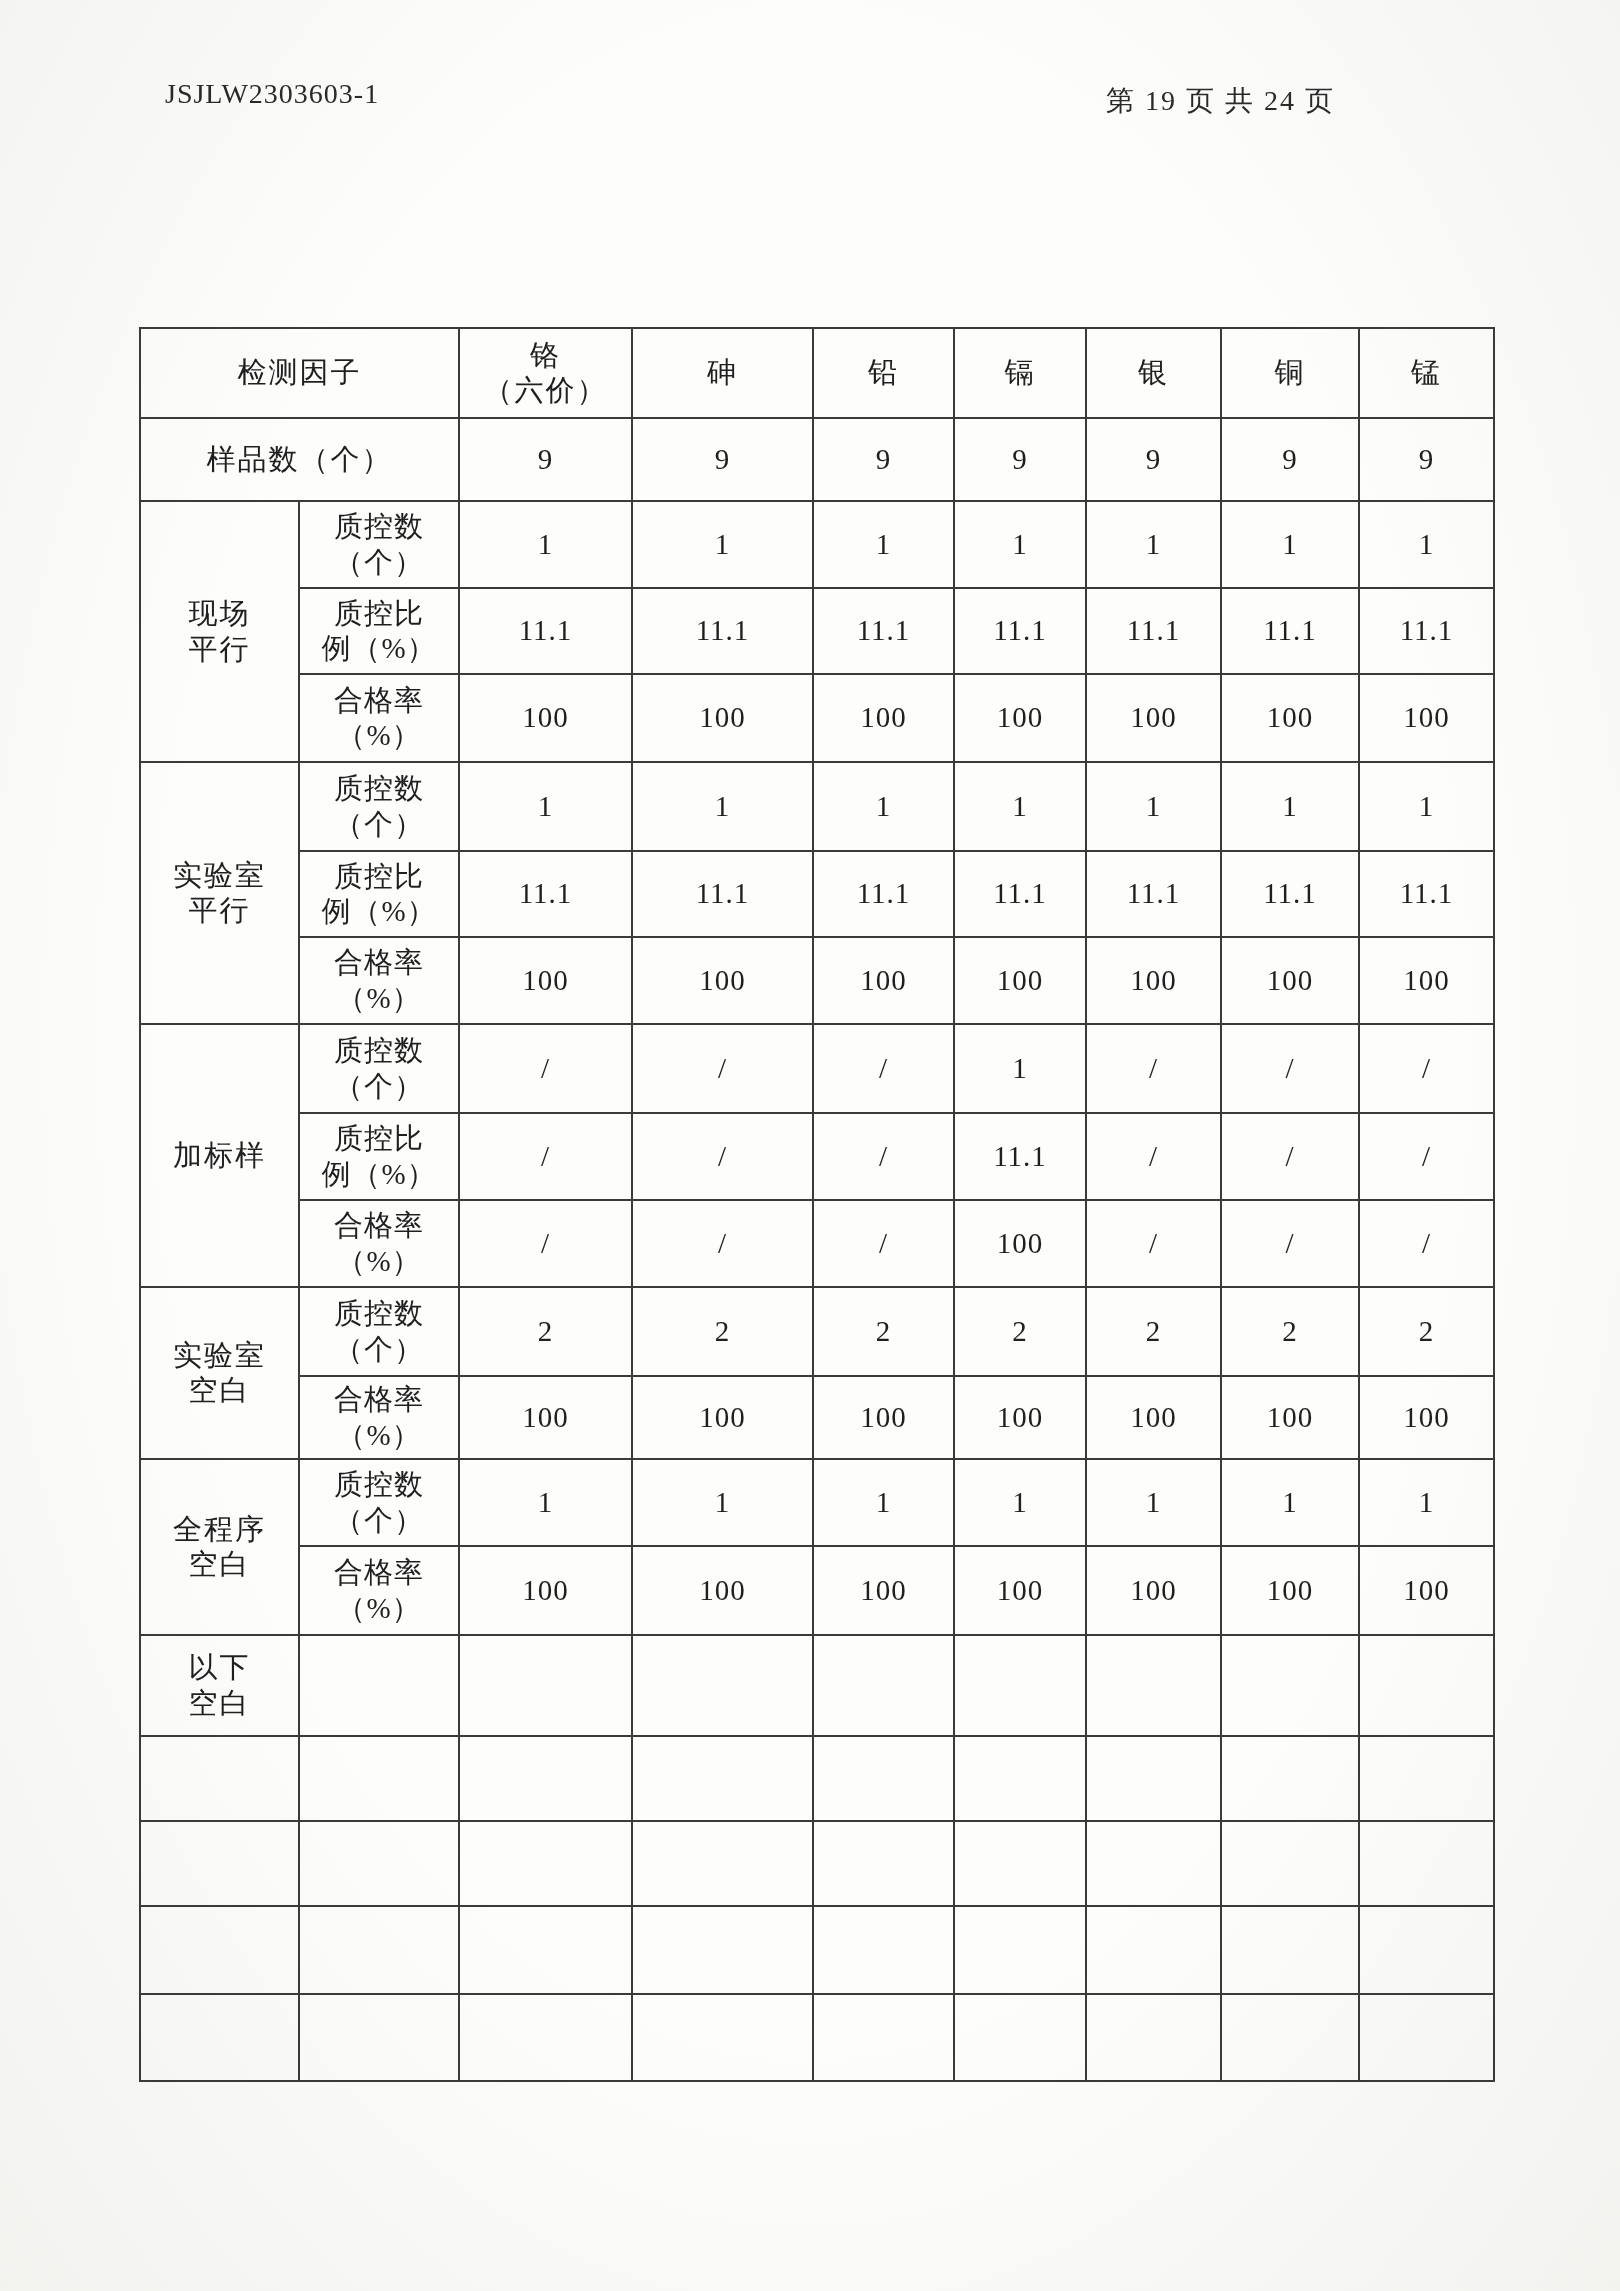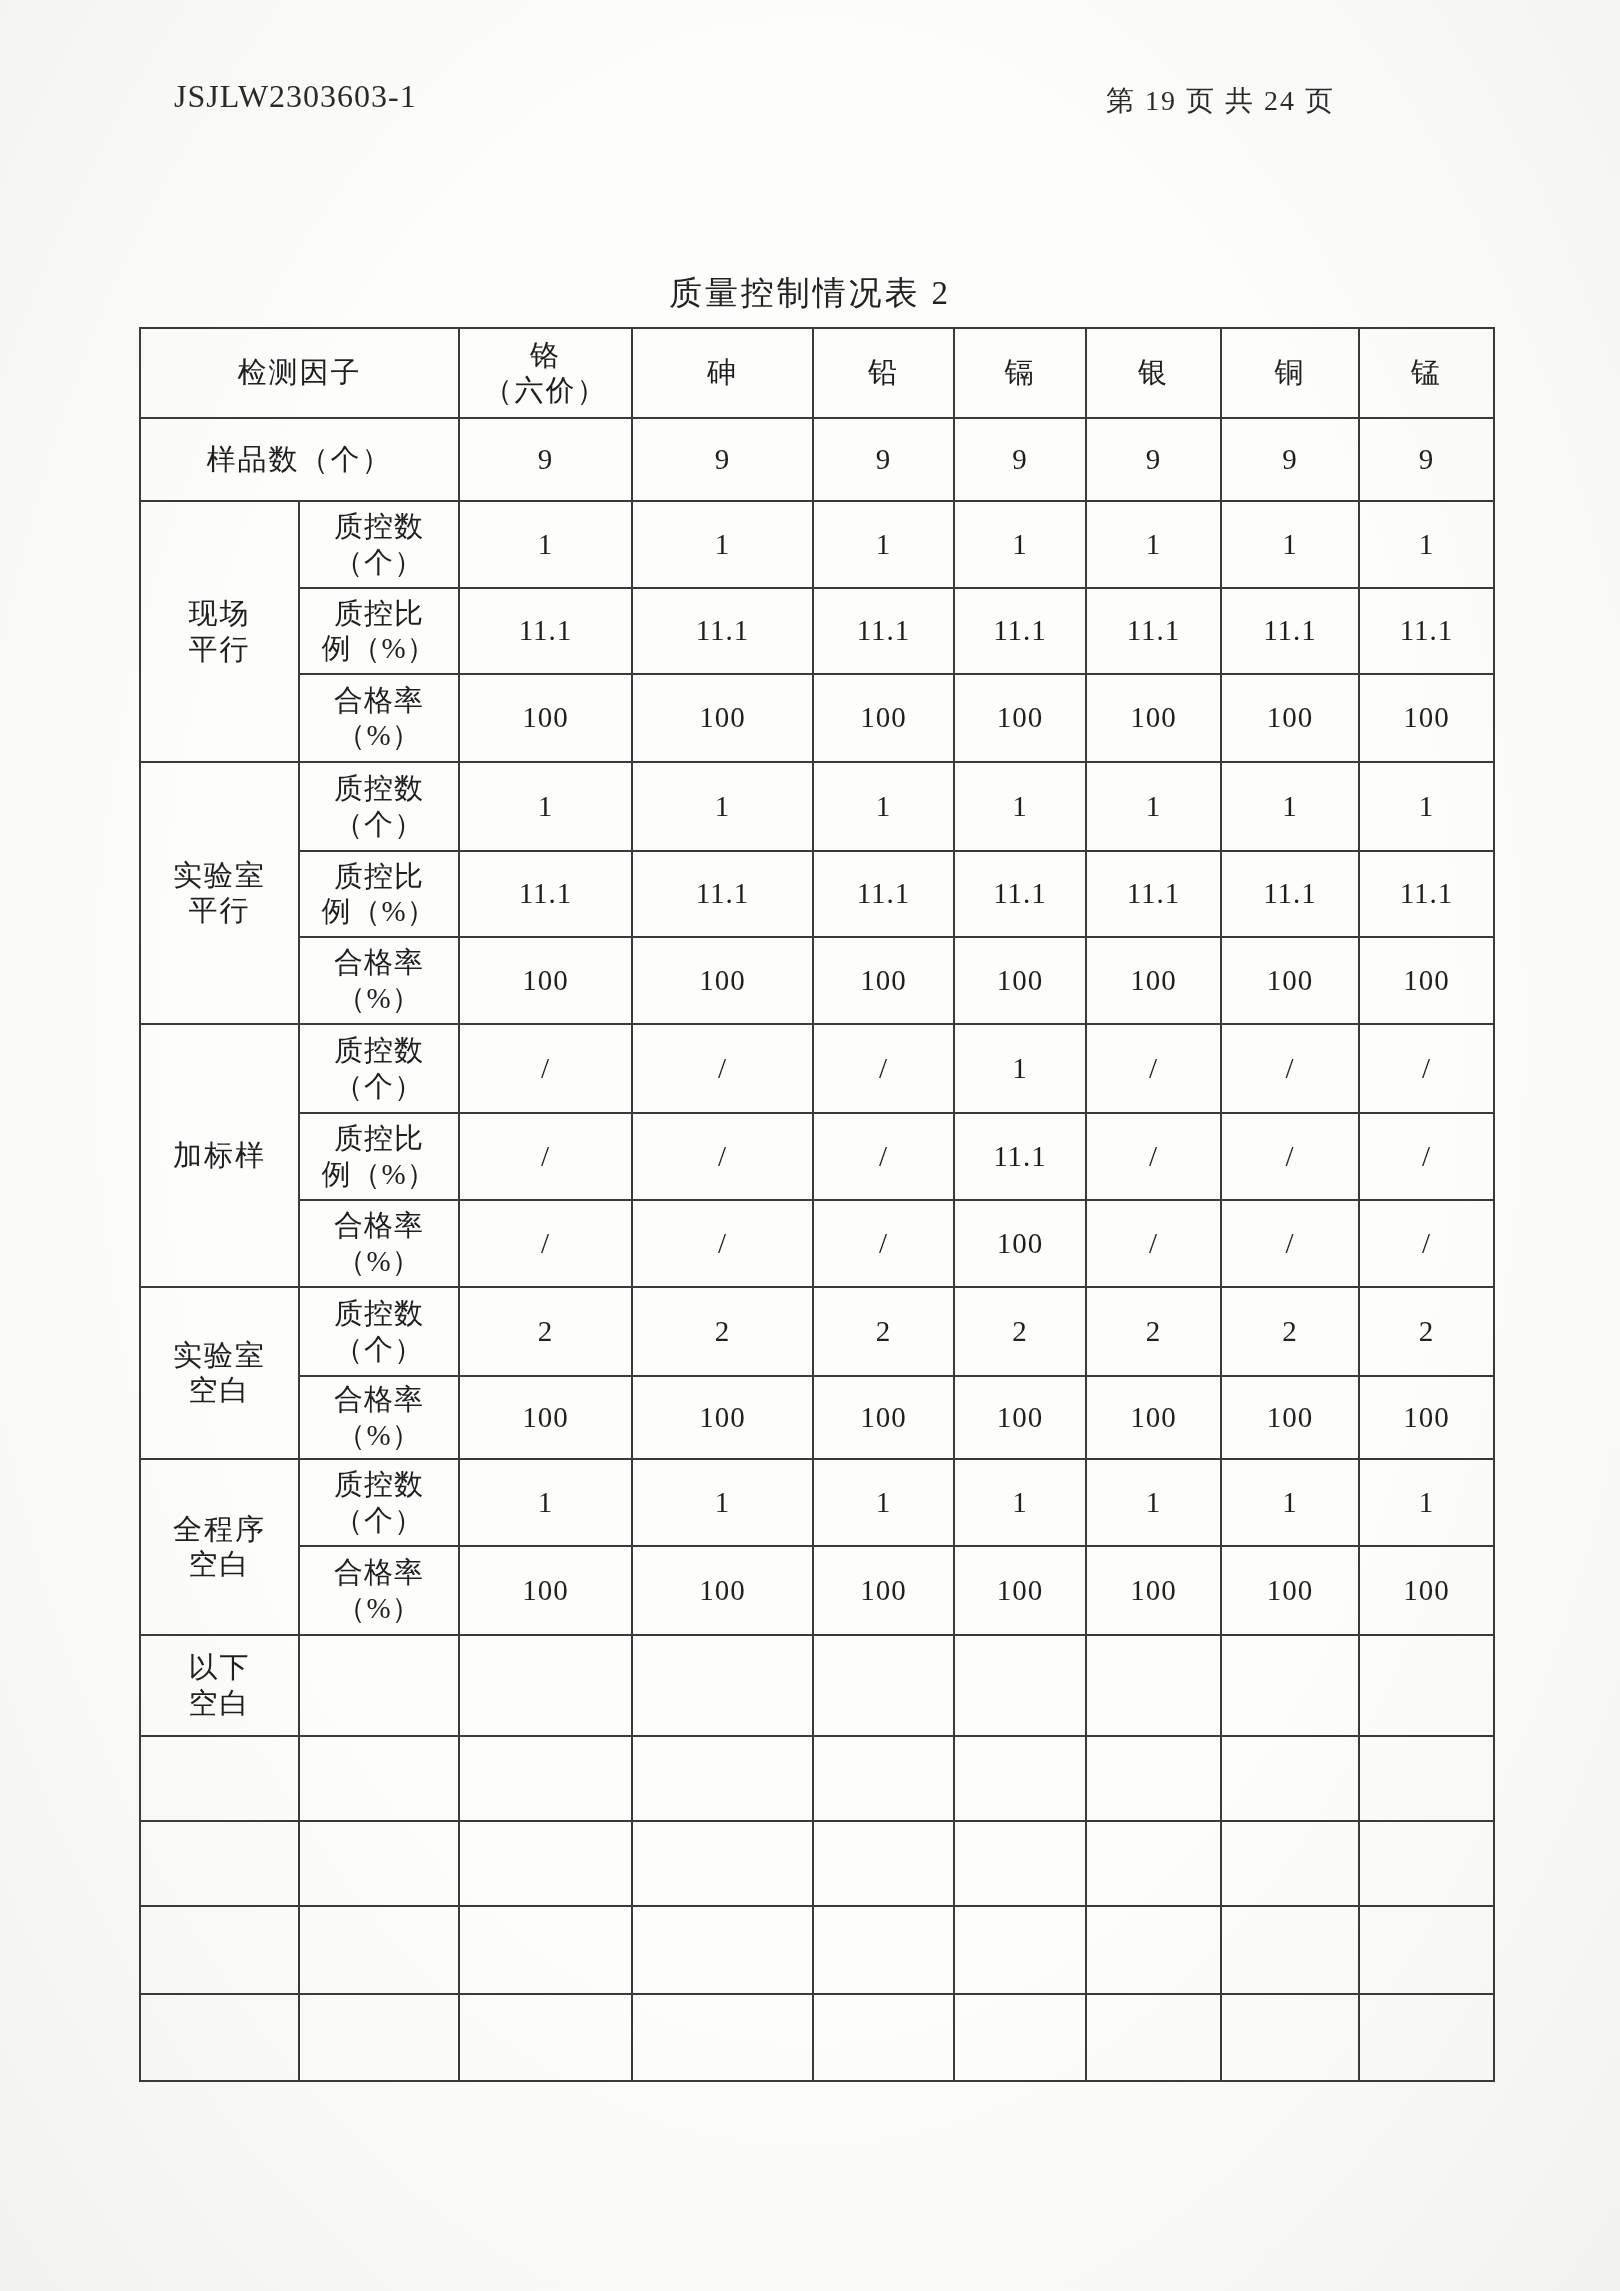--- a/index.html
+++ b/index.html
@@ -6,22 +6,22 @@
   .page{
     position:relative;
     width:1620px;height:2292px;
     margin:0 auto;
     background:radial-gradient(ellipse at 50% 45%, #fdfdfc 55%, #f2f2ef 100%);
     color:#1e1e1e;
     font-family:"Liberation Serif","DejaVu Serif",serif;
     overflow:hidden;
   }
   .doc-number{
-    position:absolute;left:174px;top:78px;
-    font-size:32px;letter-spacing:1px;color:#2a2a2a;
+    position:absolute;left:165px;top:78px;
+    font-size:28px;letter-spacing:1px;color:#2a2a2a;
   }
   .page-indicator{
     position:absolute;left:1106px;top:82px;
     font-size:28px;letter-spacing:2px;color:#2a2a2a;
   }
   .report-title{
     position:absolute;left:0;top:165px;width:100%;
     text-align:center;font-size:51px;font-weight:700;
     letter-spacing:6.9px;color:#151515;
   }
@@ -49,21 +49,20 @@
   .sub{letter-spacing:1px;}
   .num{font-family:"Liberation Serif","DejaVu Serif",serif;letter-spacing:1px;}
 </style>
 </head>
 <body>
 
 <div class="page">
 
   <div class="doc-number">JSJLW2303603-1</div>
   <div class="page-indicator">第 19 页 共 24 页</div>
-  <div class="report-subtitle">质量控制情况表 2</div>
 
   <table class="qc">
     <colgroup>
       <col style="width:159px">
         <col style="width:160px">
       <col style="width:173px">
         <col style="width:181px">
       <col style="width:141px">
         <col style="width:132px">
       <col style="width:135px">

